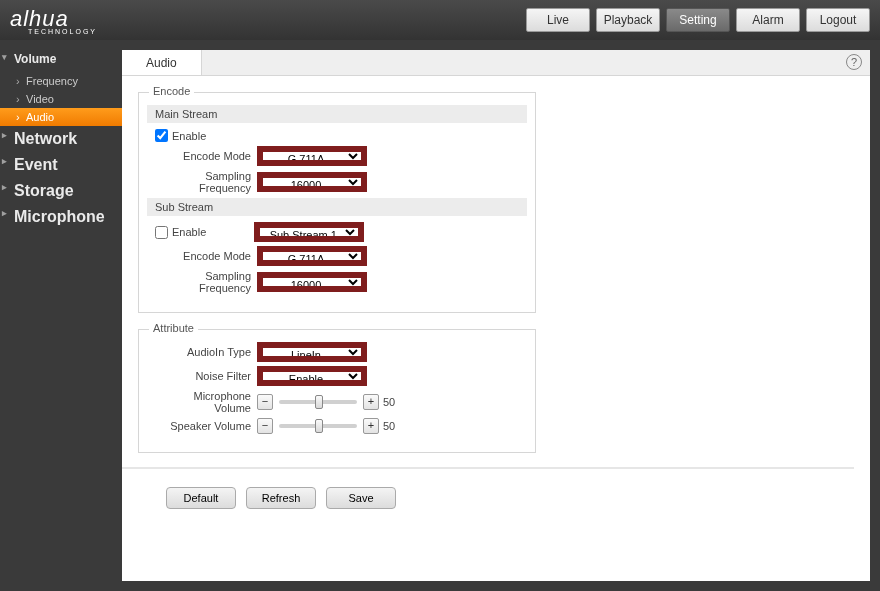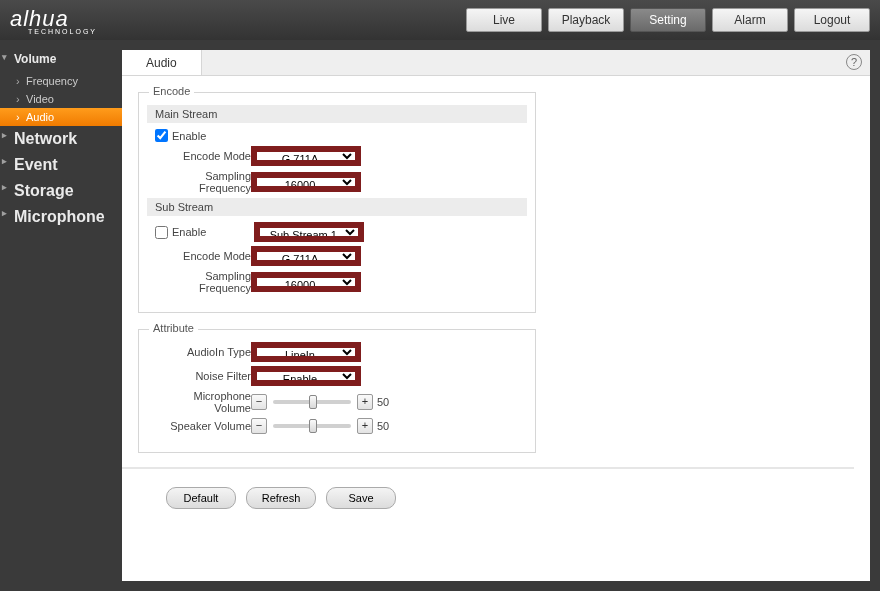--- a/index.html
+++ b/index.html
@@ -2,21 +2,21 @@
 <html><head>
 <meta charset="utf-8">
 <style>
 * { box-sizing: border-box; margin: 0; padding: 0; font-family: Arial, sans-serif; }
 body { background: #3a3a3a; font-size: 12px; color: #333; }
 
 .header { height: 40px; background: linear-gradient(#4a4a4a,#333); display: flex; align-items: center; padding: 0 10px; }
 .logo { color: #fff; font-size: 22px; font-style: italic; font-weight: normal; letter-spacing: 1px; }
 .logo sub { font-size: 7px; font-style: normal; letter-spacing: 2px; display:block; margin-top:-4px; margin-left:18px; }
 .header-spacer { flex: 1; }
-.nav-btn { width: 76px; height: 24px; margin-left: 6px; background: linear-gradient(#f5f5f5,#dcdcdc); border: 1px solid #999; border-radius: 2px; font-size: 12px; cursor: pointer; text-align: center; line-height: 22px; }
+.nav-btn { width: 64px; height: 24px; margin-left: 6px; background: linear-gradient(#f5f5f5,#dcdcdc); border: 1px solid #999; border-radius: 2px; font-size: 12px; cursor: pointer; text-align: center; line-height: 22px; }
 .nav-btn.active { background: linear-gradient(#8a8a8a,#6a6a6a); color: #fff; border-color: #555; }
 
 .main { display: flex; height: 551px; }
 .sidebar { width: 122px; background: #3a3a3a; padding-top: 8px; }
 .side-top { color: #eaeaea; font-weight: bold; font-size: 12px; padding: 4px 8px 6px 14px; position: relative; }
 .side-top::before { content: "▾"; position: absolute; left: 2px; font-size: 9px; color: #9f9f9f; }
 .side-group { color: #eaeaea; font-weight: bold; font-size: 16px; padding: 4px 8px 4px 14px; position: relative; cursor: pointer; }
 .side-group::before { content: "▸"; position: absolute; left: 2px; font-size: 9px; color: #9f9f9f; }
 .side-sub { color: #ccc; font-size: 11px; padding: 3px 8px 3px 26px; position: relative; cursor: pointer; }
 .side-sub::before { content: "›"; position: absolute; left: 16px; color: #aaa; }
@@ -27,33 +27,33 @@
 .panel { background: #fff; height: 100%; position: relative; }
 .tabbar { height: 26px; background: #efefef; display: flex; border-bottom: 1px solid #d6d6d6; }
 .tab { padding: 0 24px; line-height: 26px; font-size: 12px; background: #fff; border-right: 1px solid #d6d6d6; cursor: pointer; }
 .help { position: absolute; right: 8px; top: 4px; width: 16px; height: 16px; border: 1px solid #888; border-radius: 50%; text-align: center; line-height: 14px; font-size: 11px; color: #666; cursor: pointer; }
 
 .fieldset { border: 1px solid #d6d6d6; margin: 16px 0 0 16px; width: 398px; padding: 8px 8px 14px 8px; position: relative; }
 .legend { position: absolute; top: -8px; left: 10px; background: #fff; padding: 0 4px; color: #555; font-size: 11px; }
 .section-hdr { background: #ececec; padding: 3px 8px; font-size: 11px; color: #444; margin: 4px 0 6px 0; }
 .row { display: flex; align-items: center; margin: 4px 0 4px 8px; }
 .row label.cb { font-size: 11px; color: #444; margin-left: 4px; }
-.row .lab { width: 96px; text-align: right; font-size: 11px; color: #444; }
+.row .lab { width: 96px; text-align: right; font-size: 11px; color: #444; margin-right: 6px; }
 .sel { width: 110px; height: 20px; border: 6px solid #7f1d1d; font-size: 11px; background: #fff; text-align: center; }
 .chk { width: 13px; height: 13px; }
 
 .slider-row .lab { width: 96px; }
 .slider-wrap { display: flex; align-items: center; }
 .stepbtn { width: 16px; height: 16px; border: 1px solid #999; background: linear-gradient(#fafafa,#e3e3e3); font-size: 11px; line-height: 12px; text-align: center; cursor: pointer; border-radius:2px; }
 .track { width: 78px; height: 4px; background: #d0d0d0; margin: 0 6px; position: relative; border-radius:2px; }
 .thumb { position: absolute; top: -5px; width: 8px; height: 14px; background: linear-gradient(#fafafa,#d8d8d8); border: 1px solid #888; border-radius: 2px; }
 .val { font-size: 11px; color: #444; margin-left: 4px; }
 
 .btnbar { display: flex; gap: 10px; margin: 18px 0 0 44px; }
-.btn { width: 70px; height: 22px; background: linear-gradient(#f4f4f4,#dcdcdc); border: 1px solid #aaa; border-radius: 10px; font-size: 11px; cursor: pointer; }
+.btn { width: 70px; height: 22px; background: linear-gradient(#f4f4f4,#dcdcdc); border: 1px solid #aaa; border-radius: 4px; font-size: 11px; cursor: pointer; }
 .divider { height:2px; background:#e6e6e6; margin:14px 16px 0 0; }
 </style>
 </head>
 <body>
 
 <div class="header">
   <div class="logo">
     <span>alhua</span>
     <sub>TECHNOLOGY</sub>
   </div>

